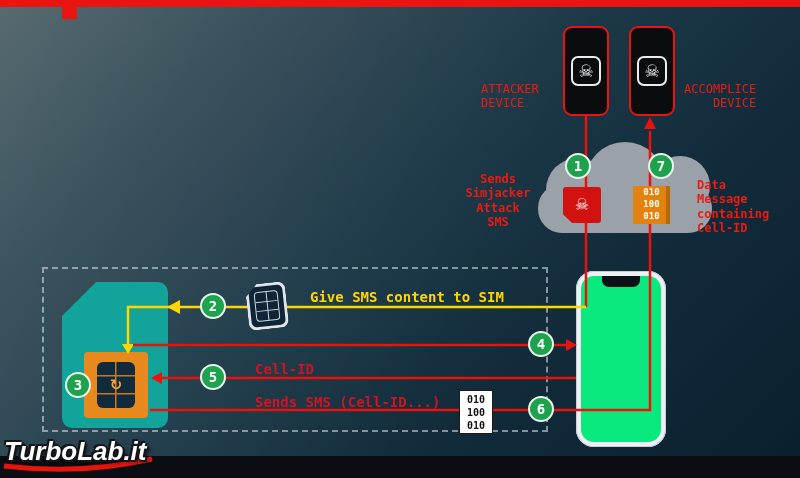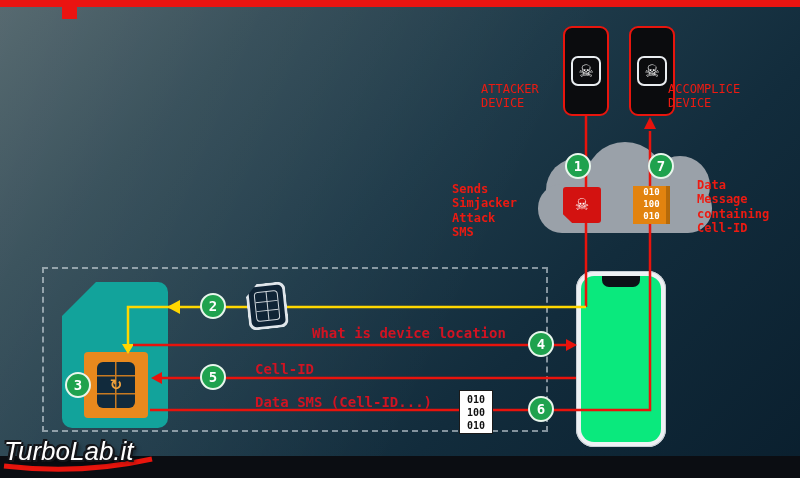--- a/index.html
+++ b/index.html
@@ -9,46 +9,46 @@
     background:linear-gradient(135deg,#4b5f66 0%,#314a55 22%,#1e3a49 45%,#122c3c 68%,#0a1f2e 100%)}
   .stage::before{content:"";position:absolute;inset:0;pointer-events:none;
     background:linear-gradient(115deg,rgba(255,255,255,.07) 0%,rgba(255,255,255,.03) 35%,transparent 60%)}
   .pre{white-space:pre-line}
 
   
   .progress-bar{position:absolute;top:0;left:0;width:800px;height:7px;background:#ea1411;z-index:30}
   .progress-marker{position:absolute;top:7px;left:62px;width:15px;height:12px;background:#ea1411;z-index:30}
   .bottom-bar{position:absolute;left:0;bottom:0;width:800px;height:22px;background:#0b0d12;z-index:20}
   .watermark{position:absolute;left:4px;top:436px;z-index:40;font-family:"Liberation Sans",sans-serif;
-    font-style:italic;font-weight:normal;font-size:26px;color:#fff;
+    font-style:italic;font-weight:bold;font-size:26px;color:#fff;
     text-shadow:-2px 0 0 #15161a,2px 0 0 #15161a,0 -2px 0 #15161a,0 2px 0 #15161a,
       2px 2px 0 #15161a,-2px -2px 0 #15161a,3px 3px 4px rgba(0,0,0,.65)}
   .watermark-swoosh{position:absolute;left:0;top:456px;z-index:39}
 
   
   .tphone{position:absolute;width:46px;height:90px;background:#0b0c0e;border:2px solid #e8150d;
     border-radius:9px;display:flex;align-items:center;justify-content:center;z-index:15}
   .tphone.attacker{left:563px;top:26px}
   .tphone.accomplice{left:629px;top:26px}
   .skull-frame{width:30px;height:30px;border:2px solid #e9edf0;border-radius:7px;
     display:flex;align-items:center;justify-content:center}
   .skull{color:#fff;font-size:17px;line-height:1;font-family:"DejaVu Sans",sans-serif}
   .dev-label{position:absolute;color:#ed1a11;font-weight:normal;font-size:12px;line-height:1.18;z-index:16}
   .dev-label.attacker{left:481px;top:82px;text-align:left}
-  .dev-label.accomplice{left:668px;top:82px;text-align:left}
+  .dev-label.accomplice{left:684px;top:82px;text-align:right}
 
   
   .cloud-lobe{position:absolute;background:#9aa1a9;border-radius:50%;z-index:5}
   .lobe1{left:546px;top:158px;width:64px;height:64px}
   .lobe2{left:585px;top:142px;width:80px;height:80px}
   .lobe3{left:650px;top:156px;width:60px;height:60px}
   .cloud-base{position:absolute;left:538px;top:184px;width:174px;height:49px;background:#9aa1a9;
     border-radius:24px;z-index:5}
   .caption{position:absolute;color:#ed1a11;font-weight:bold;font-size:12px;line-height:1.2;z-index:16}
-  .caption.attack{left:452px;top:182px;width:92px;text-align:left}
+  .caption.attack{left:452px;top:172px;width:92px;text-align:center}
   .caption.data{left:697px;top:178px;width:96px;text-align:left}
   .attack-sms{position:absolute;left:563px;top:187px;width:38px;height:36px;background:#d31210;
     border-radius:3px;clip-path:polygon(0 0,100% 0,100% 100%,24% 100%,0 76%);
     display:flex;align-items:center;justify-content:center;z-index:13}
   .attack-sms .skull{font-size:16px}
   .data-msg{position:absolute;left:633px;top:186px;width:37px;height:38px;background:#e2830f;z-index:13;
     color:#fff;font-size:9px;font-weight:bold;line-height:1.3;display:flex;align-items:center;
     justify-content:center;text-align:center;box-shadow:inset -4px 0 0 #b56a0a}
 
   
@@ -165,23 +165,23 @@
     <polygon points="122,344 134,344 128,354" fill="#ffd700"></polygon>
     <polygon points="180,300 180,314 167,307" fill="#ffd700"></polygon>
     <path d="M133,345 L568,345" stroke="#e8130c" stroke-width="2.5" fill="none"></path>
     <polygon points="566,339 566,351 577,345" fill="#e8130c"></polygon>
     <path d="M576,378 L160,378" stroke="#e8130c" stroke-width="2.5" fill="none"></path>
     <polygon points="162,372 162,384 151,378" fill="#e8130c"></polygon>
     <path d="M150,410 L650,410 L650,131" stroke="#e8130c" stroke-width="2.5" fill="none"></path>
     <polygon points="644,129 656,129 650,117" fill="#e8130c"></polygon>
   </svg>
 
-  <div class="msg loc">What is device location</div>
+  <div class="msg give">Give SMS content to SIM</div>
   <div class="msg cell">Cell-ID</div>
-  <div class="msg send">Data SMS (Cell-ID...)</div>
+  <div class="msg send">Sends SMS (Cell-ID...)</div>
 
   <div class="attack-sms">
     <span class="skull">☠</span>
   </div>
   <div class="data-msg pre">010
 100
 010</div>
   <div class="sms-binary pre">010
 100
 010</div>

